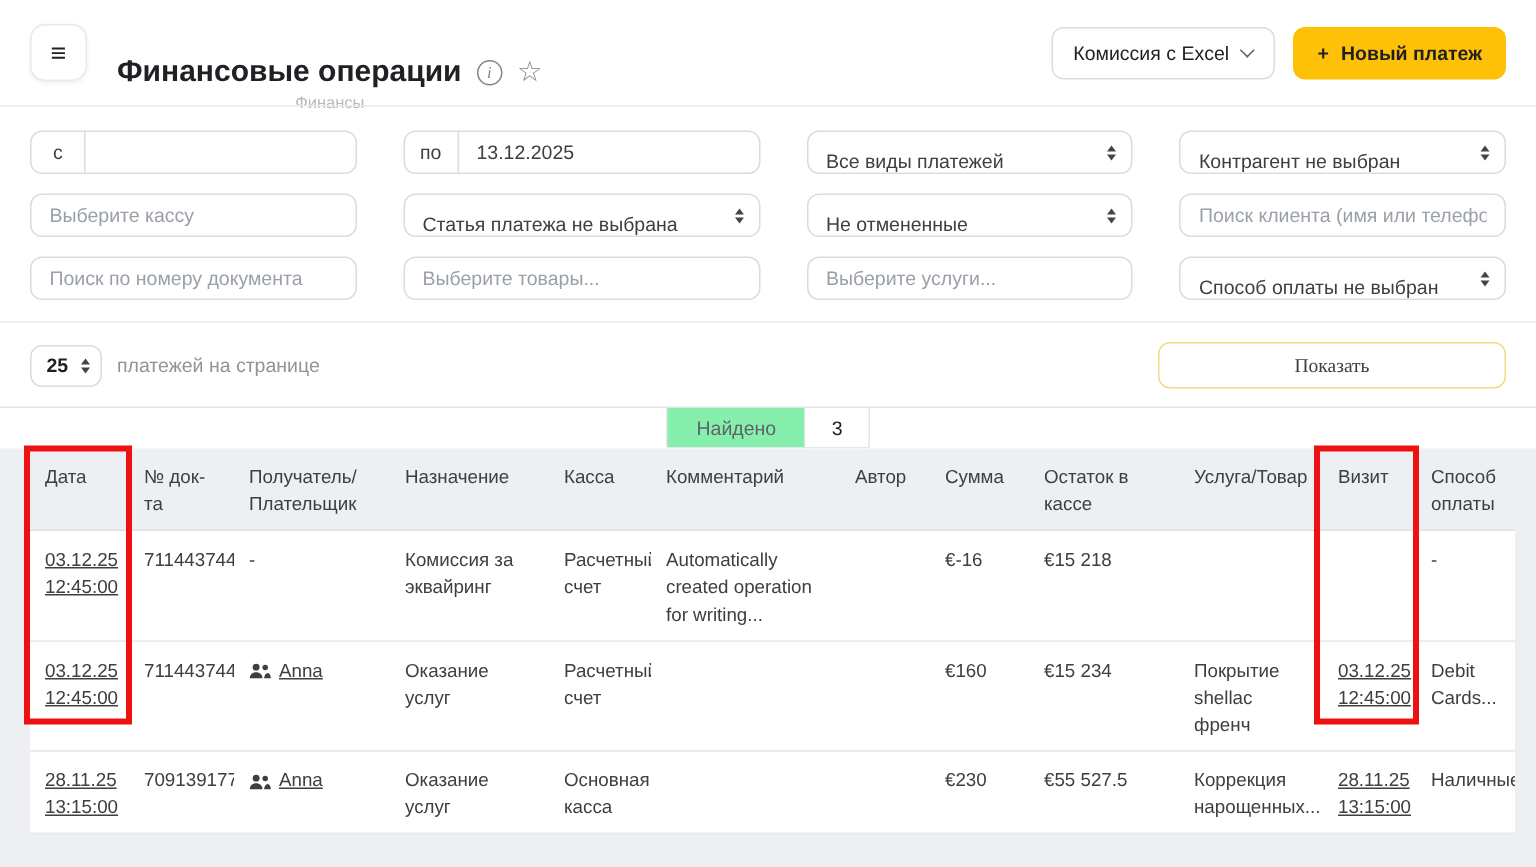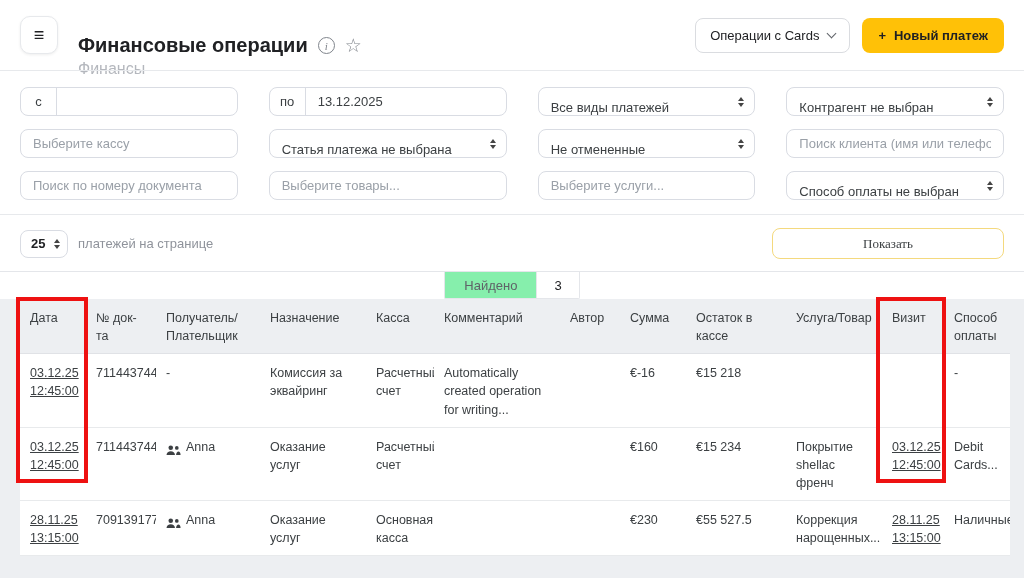--- a/index.html
+++ b/index.html
@@ -14,21 +14,21 @@
   .burger { width:38px; height:38px; border:1px solid #e7e9ec; border-radius:10px;
     box-shadow:0 1px 3px rgba(0,0,0,.07); display:flex; align-items:center; justify-content:center;
     font-size:18px; color:#202124; cursor:pointer; background:#fff; }
   .titlebox { margin-left:20px;margin-top:42px; }
   .titlerow { display:flex; align-items:center; gap:10px; }
   .title { font-size:20px; font-weight:bold; color:#202124; }
   .info-ic { width:17px; height:17px; border:1.5px solid #80858c; border-radius:50%;
     display:inline-flex; align-items:center; justify-content:center; font-size:11px;
     color:#80858c; font-style:italic; font-family:"Liberation Serif", serif; }
   .star-ic { font-size:19px; color:#80858c; line-height:1; }
-  .subtitle { font-size:16px; color:#b4b7bd; margin-top:3px; }
+  .subtitle { font-size:11px; color:#b4b7bd; margin-top:3px;text-align:center; }
   .hdr-right { margin-left:auto; display:flex; gap:12px; align-items:center; }
   .btn-white { height:35px; background:#fff; border:1px solid #dadce0; border-radius:8px;
     display:flex; align-items:center; gap:9px; padding:0 14px; font-size:13px; color:#202124; cursor:pointer; }
   .chev { width:7px; height:7px; border-right:1.7px solid #5f6368; border-bottom:1.7px solid #5f6368;
     transform:rotate(45deg); margin-top:-4px; }
   .btn-yellow { height:35px; background:#ffc107; border:none; border-radius:8px;
     display:flex; align-items:center; gap:8px; padding:0 16px; font-size:13px; color:#1f2023;
     font-weight:bold; cursor:pointer; }
   .divider { height:1px; background:#e7e9ec; flex:0 0 auto; }
   
@@ -67,21 +67,21 @@
   .tablewrap { position:relative; padding:0 14px 0 20px; }
   table { border-collapse:collapse; table-layout:fixed; width:990px; }
   th, td { text-align:left; vertical-align:top; font-weight:normal;
     padding:10px 8px 8px 10px; font-size:12.5px; line-height:1.45; overflow:hidden; }
   thead th { color:#3c4043; height:46px; }
   tbody tr { background:#fff; border-bottom:1px solid #e8eaec; }
   tbody tr:first-child { border-top:1px solid #e0e2e6; }
   tbody td { height:45px; color:#3c4043; }
   .pre { white-space:pre-line; }
   .dlink { color:#3c4043; text-decoration:underline; white-space:pre-line; cursor:pointer; }
-  .payer { display:flex; gap:5px; align-items:flex-end; }
+  .payer { display:flex; gap:5px; align-items:center;text-decoration:underline; }
   .clients-ic { flex:0 0 auto; margin-top:2px; }
   
   .redbox { position:absolute; border:4px solid #ee1111; background:transparent; pointer-events:none; }
   .redbox.date  { left:16px;  top:-2px; width:72px; height:186px; }
   .redbox.visit { left:876px; top:-2px; width:70px; height:186px; }
 </style>
 </head>
 <body>
 
 <div class="hdr">
@@ -91,21 +91,21 @@
   <div class="titlebox">
     <div class="titlerow">
       <span class="title">Финансовые операции</span>
       <span class="info-ic">i</span>
       <span class="star-ic">☆</span>
     </div>
     <div class="subtitle">Финансы</div>
   </div>
   <div class="hdr-right">
     <button class="btn-white">
-      <span>Операции с Cards</span>
+      <span>Комиссия с Excel</span>
       <span class="chev"></span>
     </button>
     <button class="btn-yellow">
       <span>+</span>
       <span>Новый платеж</span>
     </button>
   </div>
 </div>
 <div class="divider"></div>
 

